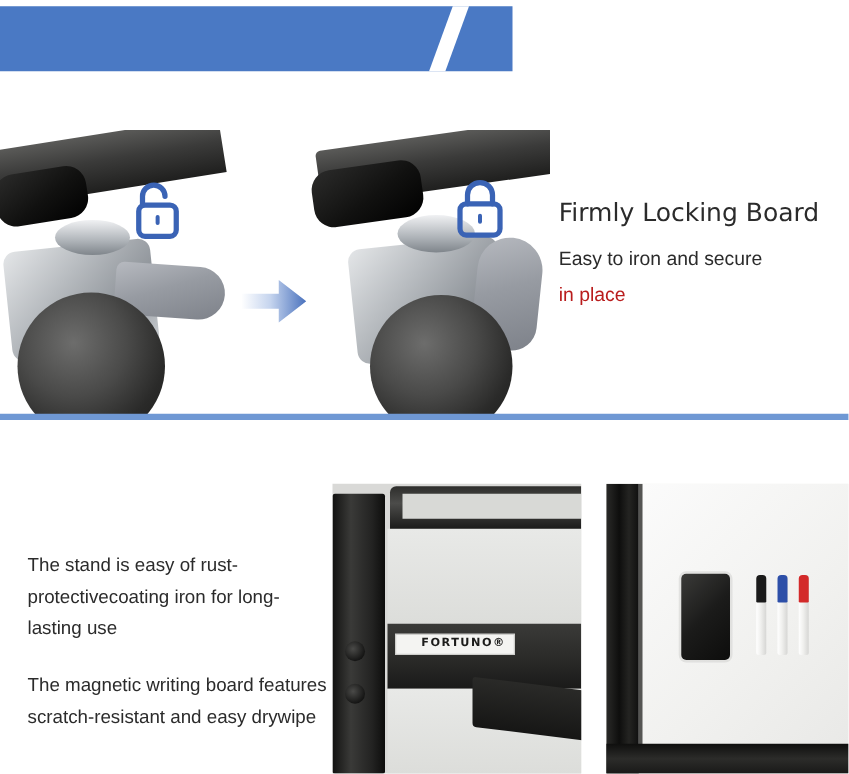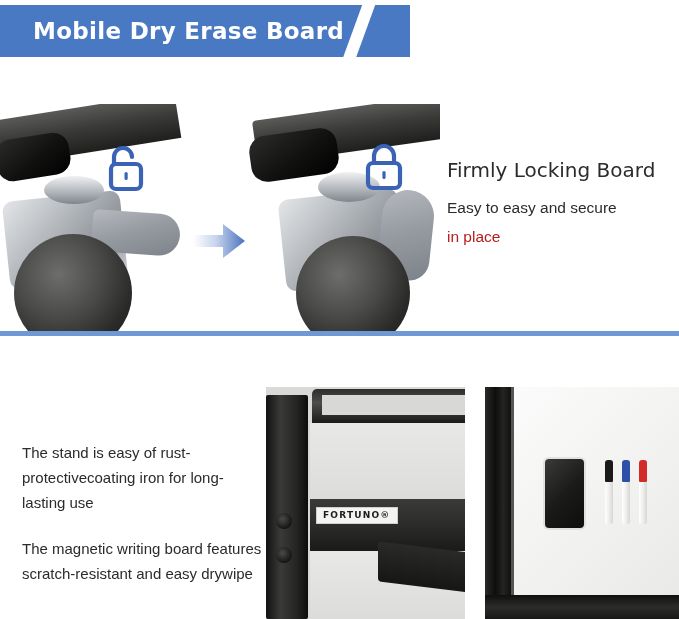--- a/index.html
+++ b/index.html
@@ -221,21 +221,21 @@
     background: #d8d9d6;
   }
   #stand-photo .rail-mid {
     position: absolute;
     left: 44px; top: 112px; width: 155px; height: 52px;
     background: linear-gradient(180deg, #3a3a38 0%, #2a2a28 55%, #1a1a19 100%);
   }
   #stand-photo .brand-label {
     position: absolute;
     left: 50px; top: 120px;
-    padding: 2px 6px 3px 6px;
+    padding: 2px 6px 3px 20px;
     background: #f4f4f2;
     color: #1c1c1b;
     font-size: 9px;
     font-weight: bold;
     letter-spacing: 1.2px;
     font-family: "DejaVu Sans", sans-serif;
     border: 1px solid #cfcfcc;
   }
   #stand-photo .tray {
     position: absolute;
@@ -298,21 +298,20 @@
   #marker-black { left: 120px; }
   #marker-blue  { left: 137px; }
   #marker-red   { left: 154px; }
 </style>
 </head>
 <body>
 
 <div id="page">
 
   <div class="banner">
-    <div class="banner-title">Mobile Dry Erase Board</div>
     <div class="banner-slash"></div>
   </div>
 
   <div class="caster-photo" id="caster-left">
     <div class="tube"></div>
     <div class="tube-cap"></div>
     <div class="bracket"></div>
     <div class="swivel-cap"></div>
     <div class="brake"></div>
     <div class="tyre">
@@ -356,21 +355,21 @@
           <stop offset="0%" stop-color="#ffffff"></stop>
           <stop offset="45%" stop-color="#c5d4ee"></stop>
           <stop offset="100%" stop-color="#4a72bd"></stop>
         </linearGradient>
       </defs>
       <path d="M0 13 L30 13 L30 2 L52 19 L30 36 L30 25 L0 25 Z" fill="url(#arrGrad)"></path>
     </svg>
   </div>
 
   <div class="top-text" id="locking-heading">Firmly Locking Board</div>
-  <div class="top-text" id="locking-body-1">Easy to easy and secure</div>
+  <div class="top-text" id="locking-body-1">Easy to iron and secure</div>
   <div class="top-text" id="locking-body-2">in place</div>
 
   <div id="section-divider"></div>
 
   <div class="bottom-text" id="durable-para-1">The stand is easy of rust-protectivecoating iron for long-lasting use</div>
   <div class="bottom-text" id="durable-para-2">The magnetic writing board features scratch-resistant and easy drywipe</div>
 
   <div id="stand-photo">
     <div class="panel-top"></div>
     <div class="rail-top"></div>

